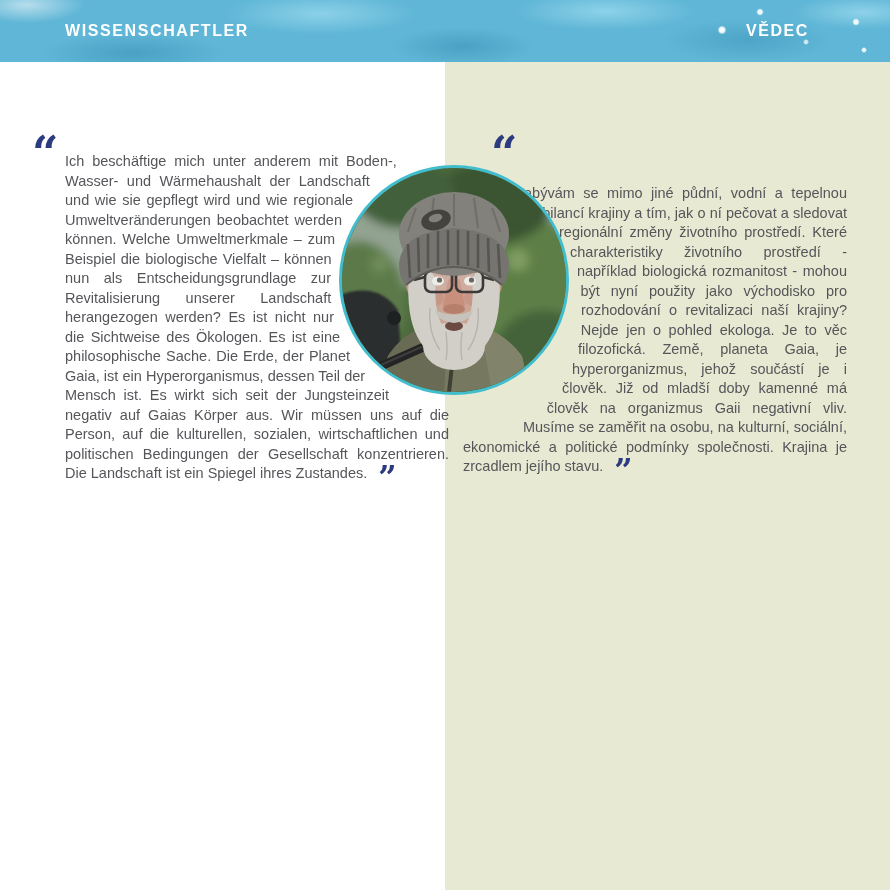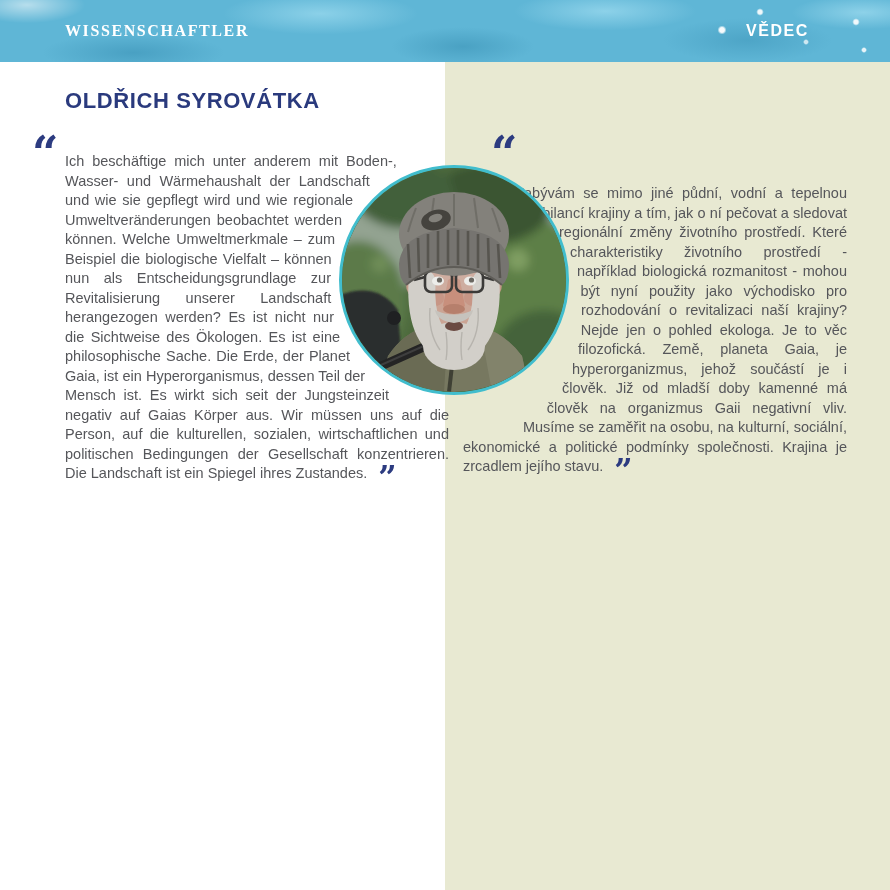--- a/index.html
+++ b/index.html
@@ -23,21 +23,21 @@
       radial-gradient(ellipse 150px 32px at 36% 22%, rgba(158,220,240,.70), rgba(158,220,240,0) 65%),
       radial-gradient(ellipse 110px 30px at 52% 75%, rgba(48,136,172,.45), rgba(48,136,172,0) 65%),
       radial-gradient(ellipse 140px 30px at 68% 18%, rgba(165,224,243,.65), rgba(165,224,243,0) 65%),
       radial-gradient(ellipse 130px 34px at 84% 65%, rgba(56,144,180,.45), rgba(56,144,180,0) 65%),
       radial-gradient(ellipse 110px 26px at 97% 20%, rgba(172,228,245,.60), rgba(172,228,245,0) 65%);
   }
   .header-label{
     position:absolute;top:0;height:62px;line-height:62px;
     color:#ffffff;font-size:16px;font-weight:bold;letter-spacing:1.6px;
   }
-  .header-label.left{left:65px;font-family:Liberation Serif, serif;}
+  .header-label.left{left:65px;}
   .header-label.right{right:81px;}
   
   .right-panel{
     position:absolute;left:445px;top:62px;width:445px;height:828px;
     background:#e8e9d2;
   }
   
   .title{
     position:absolute;left:65px;top:88px;
     color:#2a3a7d;font-size:22px;font-weight:bold;letter-spacing:.6px;
@@ -85,21 +85,20 @@
 
 <div class="page">
 
   <div class="header">
     <span class="header-label left">WISSENSCHAFTLER</span>
     <span class="header-label right">VĚDEC</span>
   </div>
 
   <div class="right-panel"></div>
 
-  <h1 class="title" style="margin:0;">OLDŘICH SYROVÁTKA</h1>
 
   <div class="qopen de">“</div>
   <div class="qopen cz">“</div>
 
   <p class="quote de">
     <span class="wrap-spacer right"></span>
     <span>Ich beschäftige mich unter anderem mit Boden-, Wasser- und Wärmehaushalt der Landschaft und wie sie gepflegt wird und wie regionale Umweltveränderungen beobachtet werden können. Welche Umweltmerkmale – zum Beispiel die biologische Vielfalt – können nun als Entscheidungsgrundlage zur Revitalisierung unserer Landschaft herangezogen werden? Es ist nicht nur die Sichtweise des Ökologen. Es ist eine philosophische Sache. Die Erde, der Planet Gaia, ist ein Hyperorganismus, dessen Teil der Mensch ist. Es wirkt sich seit der Jungsteinzeit negativ auf Gaias Körper aus. Wir müssen uns auf die Person, auf die kulturellen, sozialen, wirtschaftlichen und politischen Bedingungen der Gesellschaft konzentrieren. Die Landschaft ist ein Spiegel ihres Zustandes.</span>
     <span class="qclose">”</span>
   </p>
 

